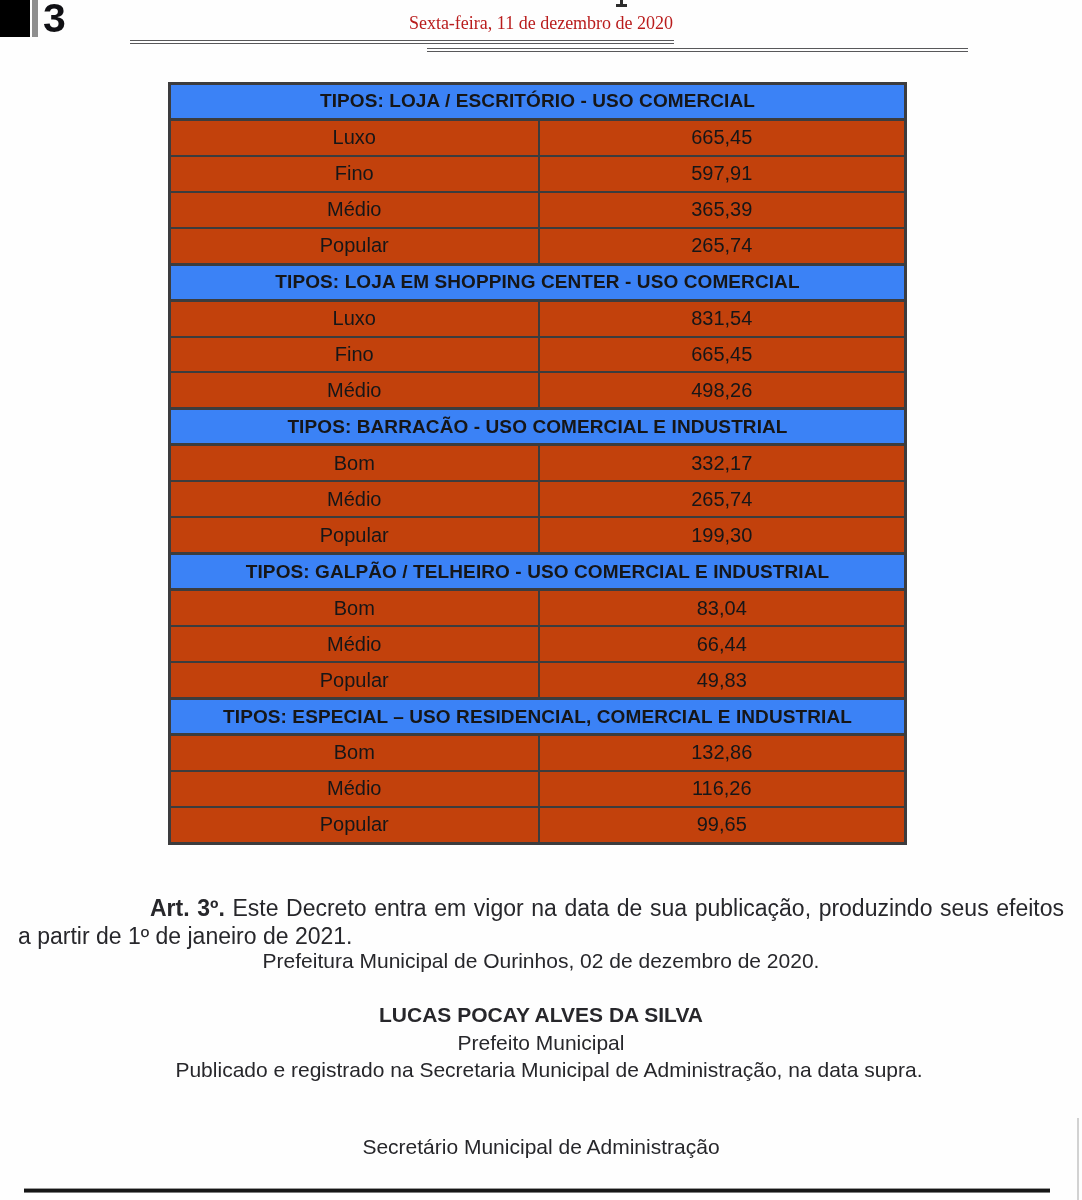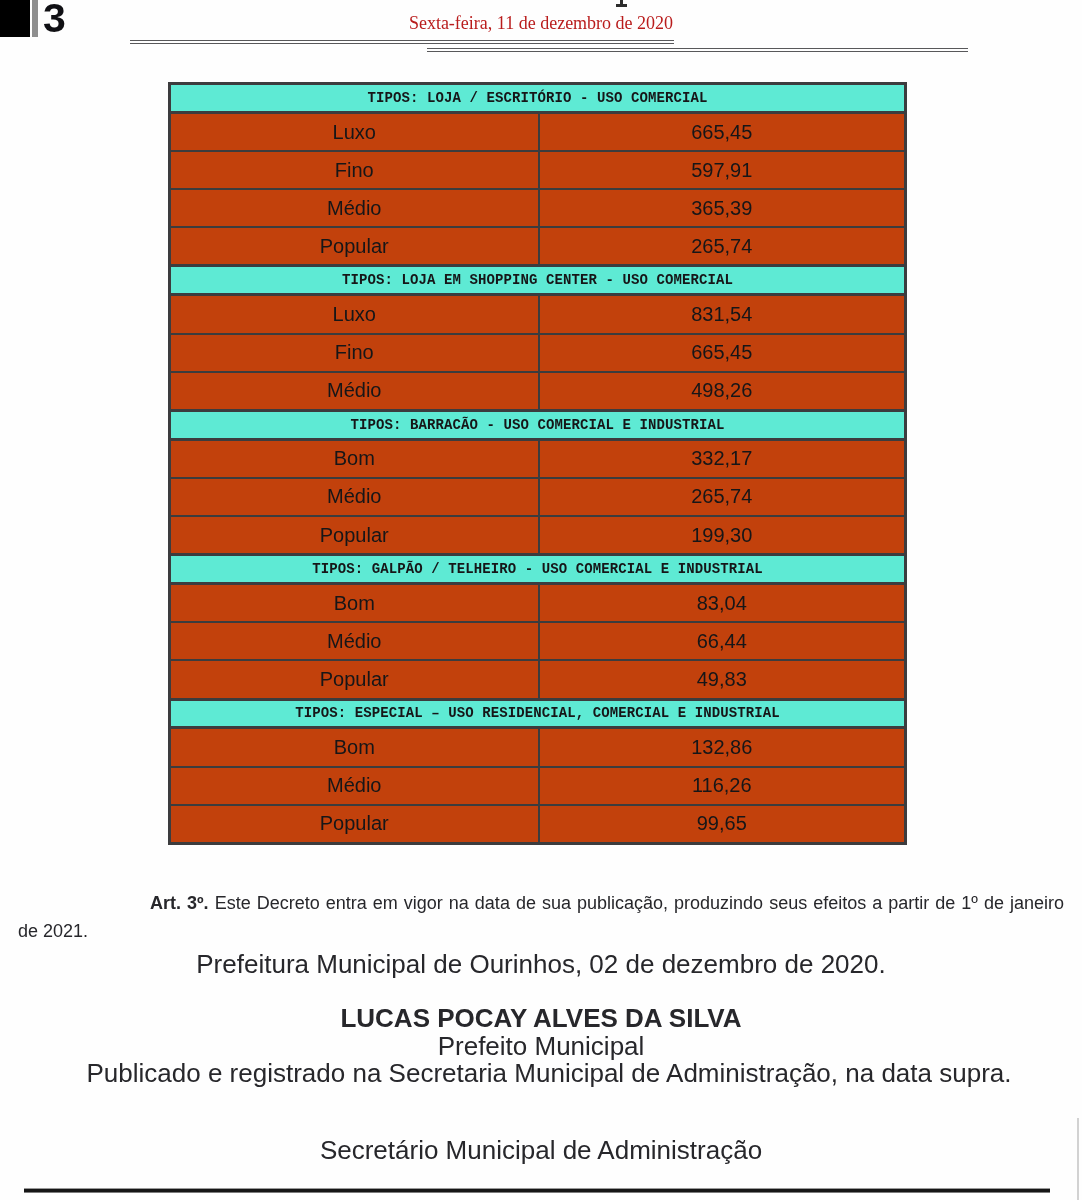--- a/index.html
+++ b/index.html
@@ -38,35 +38,35 @@
     position:absolute; left:168px; top:82px; width:739px; height:763px;
     border-collapse:collapse; table-layout:fixed;
     border:3px solid #3c3c3e;
   }
   table.rates td {
     border:2px solid #3c3c3e; padding:0;
     text-align:center; vertical-align:middle;
     font-size:20px; color:#161618; background:#c2410c;
   }
   table.rates tr.section-row td {
-    background:#5eead4; font-weight:bold; font-size:14px; letter-spacing:0.1px;
-    border-top-width:3px; border-bottom-width:3px;font-family:Liberation Mono, monospace;
+    background:#3b82f6; font-weight:bold; font-size:19px; letter-spacing:0.1px;
+    border-top-width:3px; border-bottom-width:3px;
   }
 
   
   .article {
     position:absolute; left:18px; top:871px; width:1046px;
-    font-size:18px; line-height:28px; color:#27272b;
+    font-size:23px; line-height:28px; color:#27272b;
     text-align:justify; text-indent:132px;
   }
   .article .lead { font-weight:bold; }
 
   .centered-line {
     position:absolute; left:0; width:1082px; text-align:center;
-    font-size:26px; color:#27272b;
+    font-size:21px; color:#27272b;
   }
   .dateline   { top:949px; }
   .sig-bold   { font-weight:bold; }
   .mayor-name      { top:1003px; }
   .mayor-title     { top:1031px; }
   .registration    { top:1058px;padding-left:8px; }
   .secretary-name  { top:1107px; }
   .secretary-title { top:1135px; }
 
   

